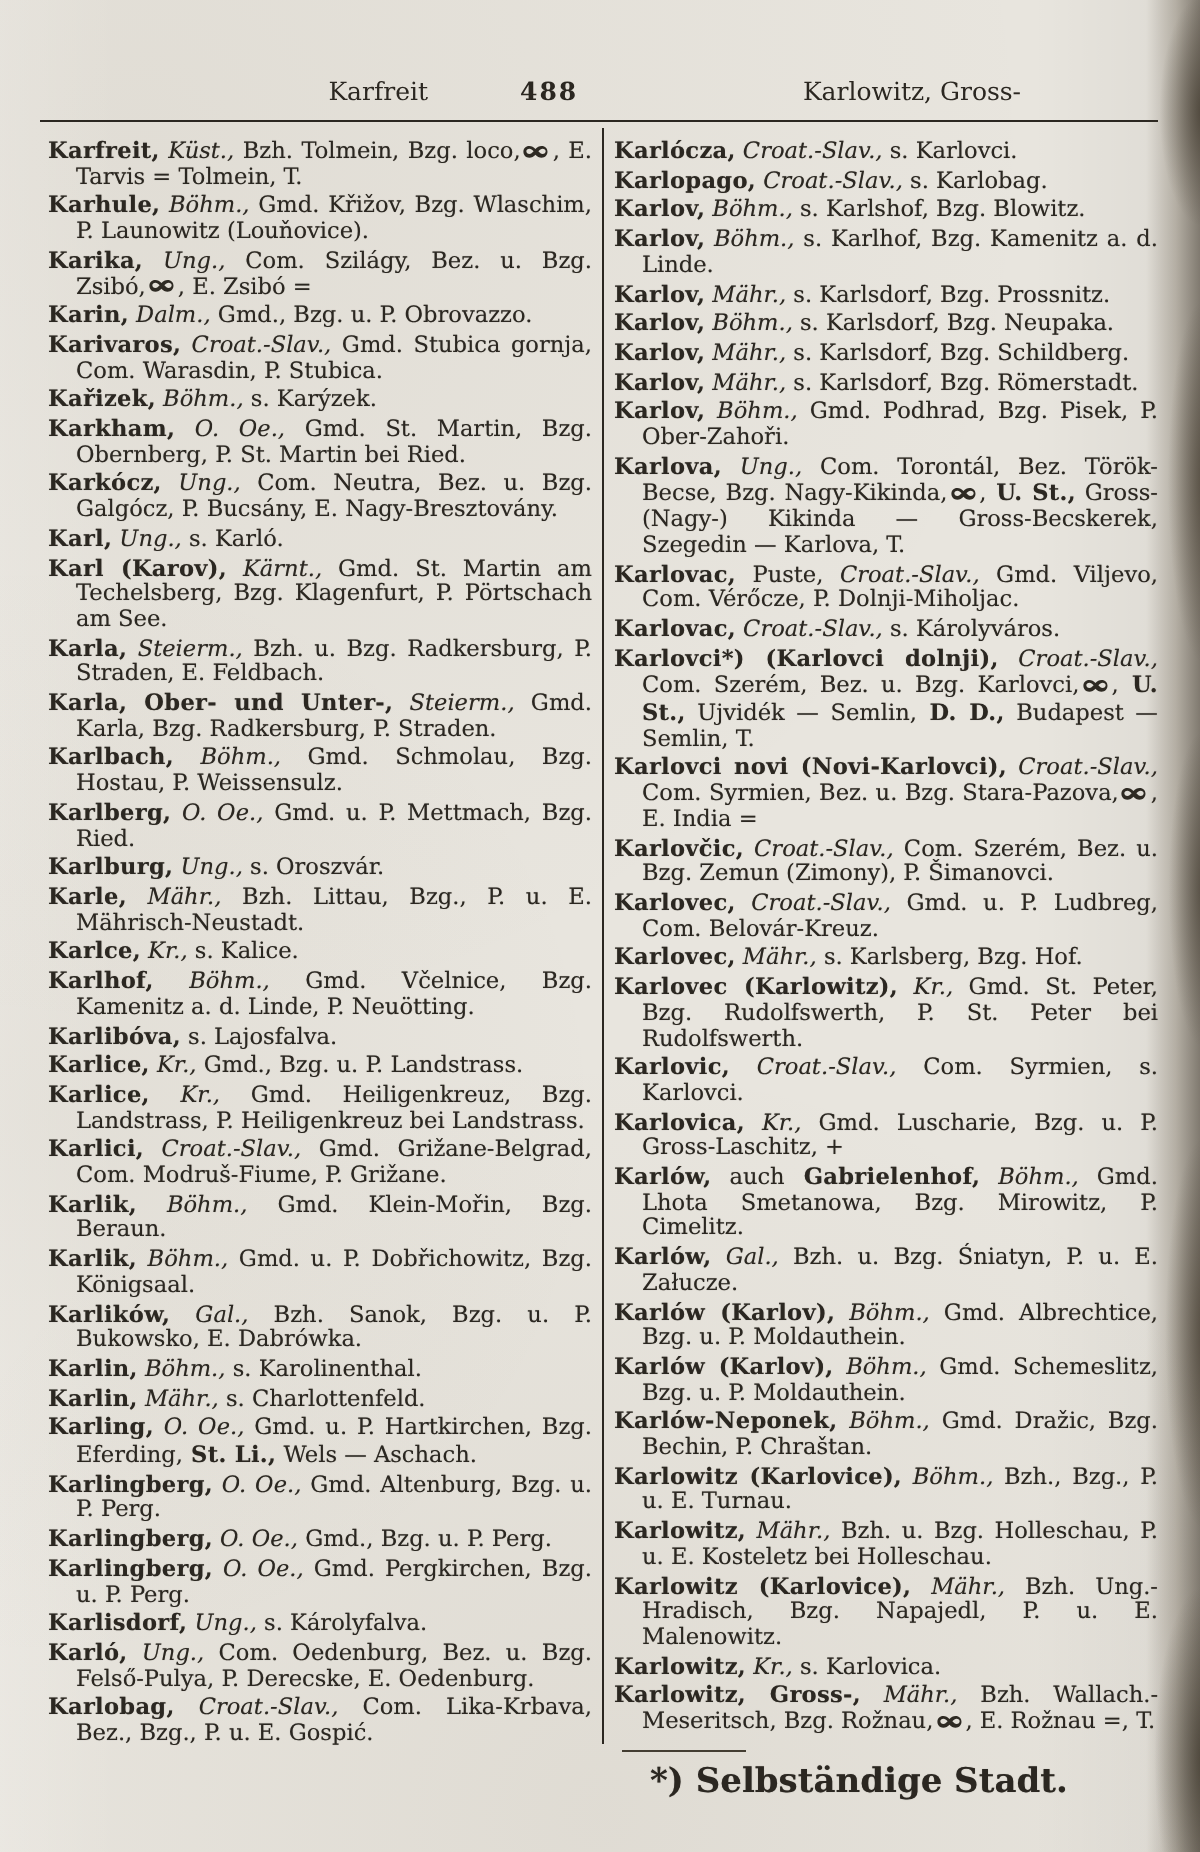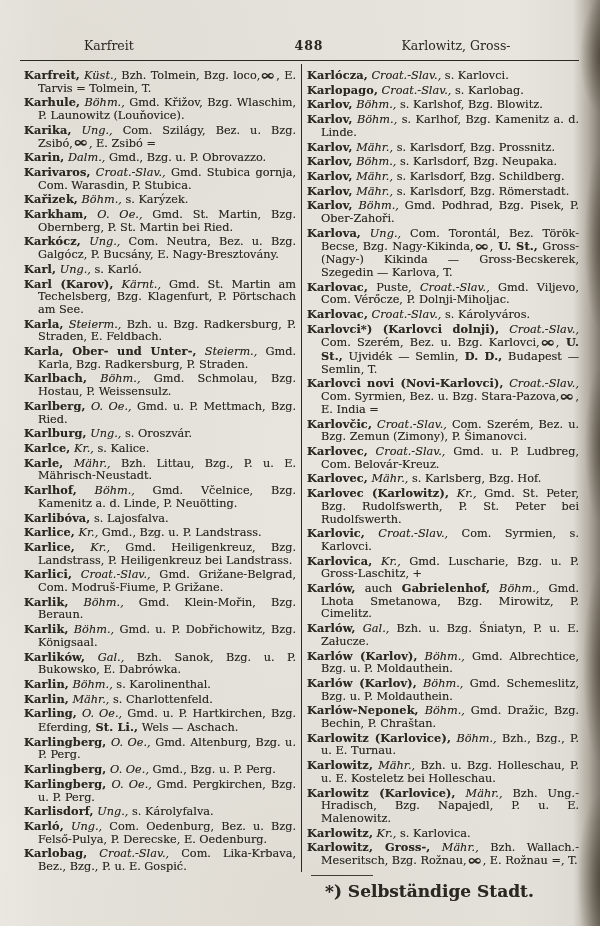--- a/index.html
+++ b/index.html
@@ -18,22 +18,22 @@
     position:absolute; top:0; right:0; width:27px; height:100%; pointer-events:none;
     background:
       radial-gradient(ellipse 30px 80px at 105% 6%, rgba(48,40,28,0.60), transparent 72%),
       radial-gradient(ellipse 26px 130px at 108% 26%, rgba(55,46,33,0.55), transparent 70%),
       radial-gradient(ellipse 24px 110px at 106% 48%, rgba(48,40,28,0.50), transparent 72%),
       radial-gradient(ellipse 28px 140px at 108% 72%, rgba(52,43,30,0.55), transparent 70%),
       radial-gradient(ellipse 34px 120px at 106% 95%, rgba(45,38,26,0.60), transparent 72%),
       linear-gradient(to right, transparent, rgba(84,71,52,0.30) 55%, rgba(52,43,30,0.55));
   }
   .running-head { position:absolute; top:38px; left:0; width:600px; height:16px; font-size:12.5px; }
-  .rh-left   { position:absolute; left:84px;  width:130px; text-align:left; }
-  .rh-center { position:absolute; left:276px; width:66px;  text-align:center; font-weight:600; letter-spacing:1px; }
+  .rh-left   { position:absolute; left:84px;  width:130px; text-align:right; }
+  .rh-center { position:absolute; left:260px; width:66px;  font-weight:600; letter-spacing:1px; }
   .rh-right  { position:absolute; left:386px; width:140px; text-align:center; }
   .head-rule { position:absolute; top:60px; left:20px; width:559px; border-top:1.7px solid #2b2721; }
   .col { position:absolute; top:69px; width:272px; }
   .col-left  { left:24px; }
   .col-right { left:307px; }
   .col-divider { position:absolute; top:64px; left:301px; width:1px; height:808px; background:#2b2721; }
   p.entry {
     margin:0 0 1px 0; padding-left:14px; text-indent:-14px;
     text-align:justify; font-size:11.3px; line-height:12.7px;
     text-shadow:0 0 0.4px rgba(43,39,33,0.45);
@@ -73,22 +73,22 @@
       <p class="entry"><span class="b">Kařizek,</span><span class="i"> Böhm.,</span><span class="r"> s. Karýzek.</span></p>
       <p class="entry"><span class="b">Karkham,</span><span class="i"> O. Oe.,</span><span class="r"> Gmd. St. Martin, Bzg. Obernberg, P. St. Martin bei Ried.</span></p>
       <p class="entry"><span class="b">Karkócz,</span><span class="i"> Ung.,</span><span class="r"> Com. Neutra, Bez. u. Bzg. Galgócz, P. Bucsány, E. Nagy-Bresztovány.</span></p>
       <p class="entry"><span class="b">Karl,</span><span class="i"> Ung.,</span><span class="r"> s. Karló.</span></p>
       <p class="entry"><span class="b">Karl (Karov),</span><span class="i"> Kärnt.,</span><span class="r"> Gmd. St. Martin am Techelsberg, Bzg. Klagenfurt, P. Pörtschach am See.</span></p>
       <p class="entry"><span class="b">Karla,</span><span class="i"> Steierm.,</span><span class="r"> Bzh. u. Bzg. Radkersburg, P. Straden, E. Feldbach.</span></p>
       <p class="entry"><span class="b">Karla, Ober- und Unter-,</span><span class="i"> Steierm.,</span><span class="r"> Gmd. Karla, Bzg. Radkersburg, P. Straden.</span></p>
       <p class="entry"><span class="b">Karlbach,</span><span class="i"> Böhm.,</span><span class="r"> Gmd. Schmolau, Bzg. Hostau, P. Weissensulz.</span></p>
       <p class="entry"><span class="b">Karlberg,</span><span class="i"> O. Oe.,</span><span class="r"> Gmd. u. P. Mettmach, Bzg. Ried.</span></p>
       <p class="entry"><span class="b">Karlburg,</span><span class="i"> Ung.,</span><span class="r"> s. Oroszvár.</span></p>
+      <p class="entry"><span class="b">Karle,</span><span class="i"> Mähr.,</span><span class="r"> Bzh. Littau, Bzg., P. u. E. Mährisch-Neustadt.</span></p>
       <p class="entry"><span class="b">Karlce,</span><span class="i"> Kr.,</span><span class="r"> s. Kalice.</span></p>
-      <p class="entry"><span class="b">Karle,</span><span class="i"> Mähr.,</span><span class="r"> Bzh. Littau, Bzg., P. u. E. Mährisch-Neustadt.</span></p>
       <p class="entry"><span class="b">Karlhof,</span><span class="i"> Böhm.,</span><span class="r"> Gmd. Včelnice, Bzg. Kamenitz a. d. Linde, P. Neuötting.</span></p>
       <p class="entry"><span class="b">Karlibóva,</span><span class="r"> s. Lajosfalva.</span></p>
       <p class="entry"><span class="b">Karlice,</span><span class="i"> Kr.,</span><span class="r"> Gmd., Bzg. u. P. Landstrass.</span></p>
       <p class="entry"><span class="b">Karlice,</span><span class="i"> Kr.,</span><span class="r"> Gmd. Heiligenkreuz, Bzg. Landstrass, P. Heiligenkreuz bei Landstrass.</span></p>
       <p class="entry"><span class="b">Karlici,</span><span class="i"> Croat.-Slav.,</span><span class="r"> Gmd. Grižane-Belgrad, Com. Modruš-Fiume, P. Grižane.</span></p>
       <p class="entry"><span class="b">Karlik,</span><span class="i"> Böhm.,</span><span class="r"> Gmd. Klein-Mořin, Bzg. Beraun.</span></p>
       <p class="entry"><span class="b">Karlik,</span><span class="i"> Böhm.,</span><span class="r"> Gmd. u. P. Dobřichowitz, Bzg. Königsaal.</span></p>
       <p class="entry"><span class="b">Karlików,</span><span class="i"> Gal.,</span><span class="r"> Bzh. Sanok, Bzg. u. P. Bukowsko, E. Dabrówka.</span></p>
       <p class="entry"><span class="b">Karlin,</span><span class="i"> Böhm.,</span><span class="r"> s. Karolinenthal.</span></p>
       <p class="entry"><span class="b">Karlin,</span><span class="i"> Mähr.,</span><span class="r"> s. Charlottenfeld.</span></p>

